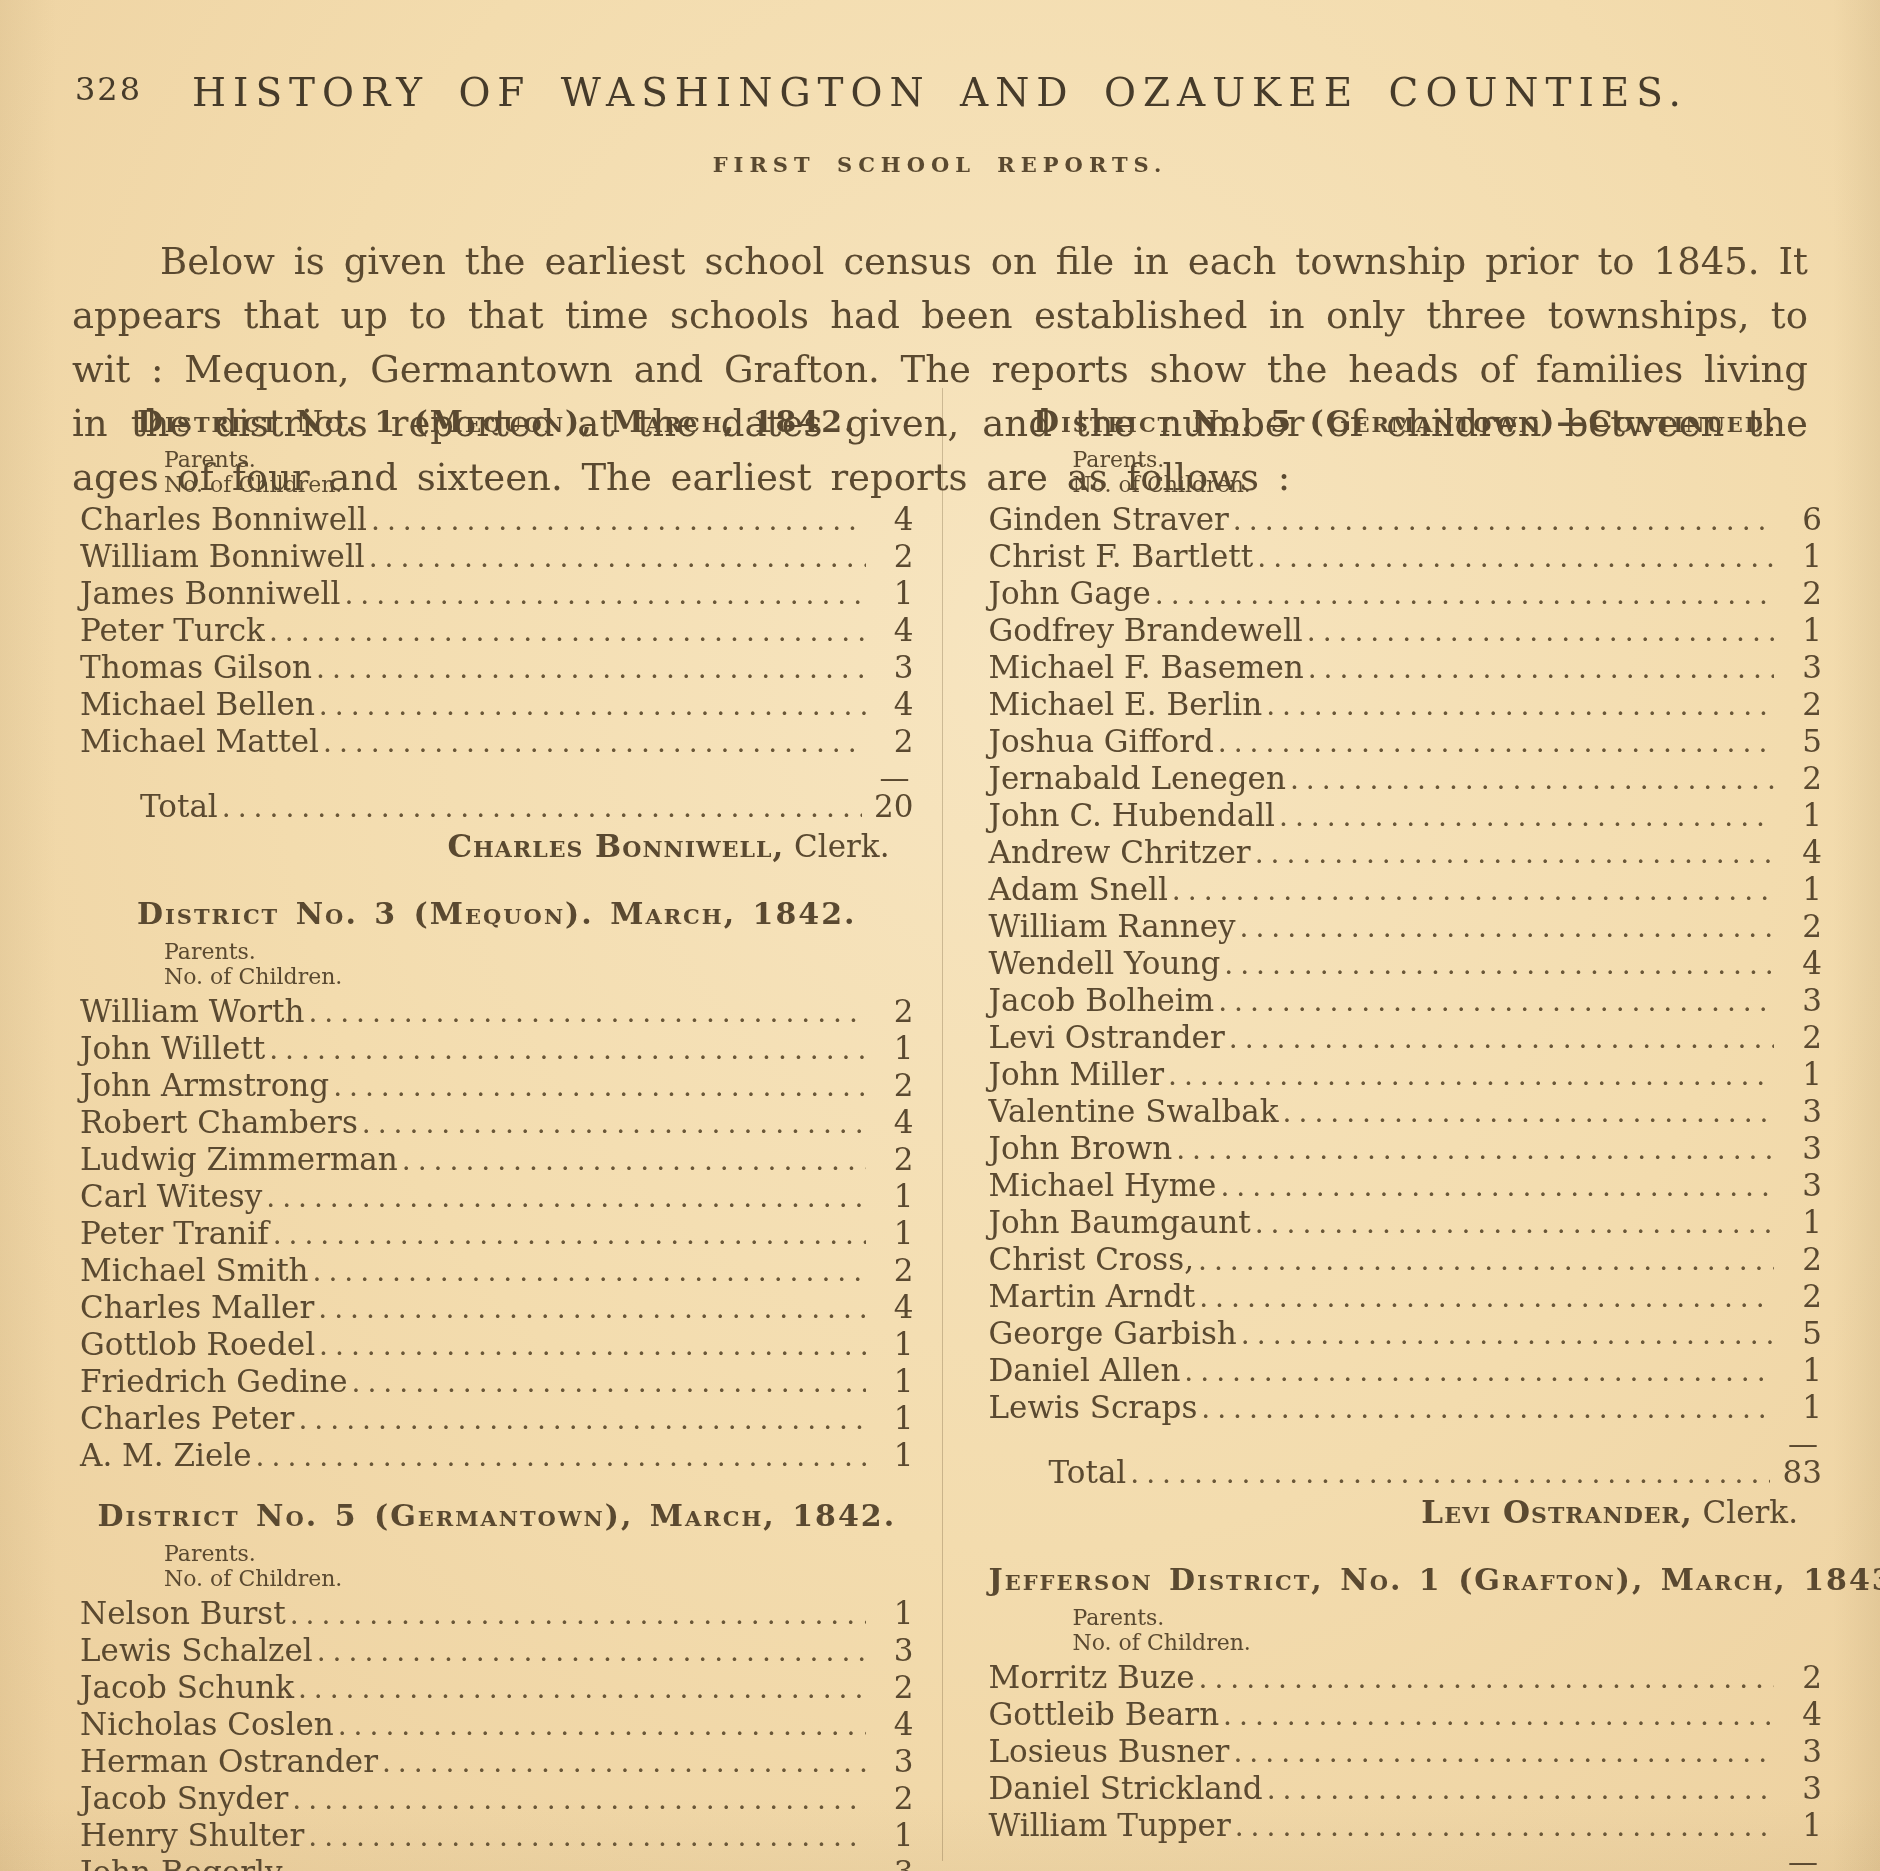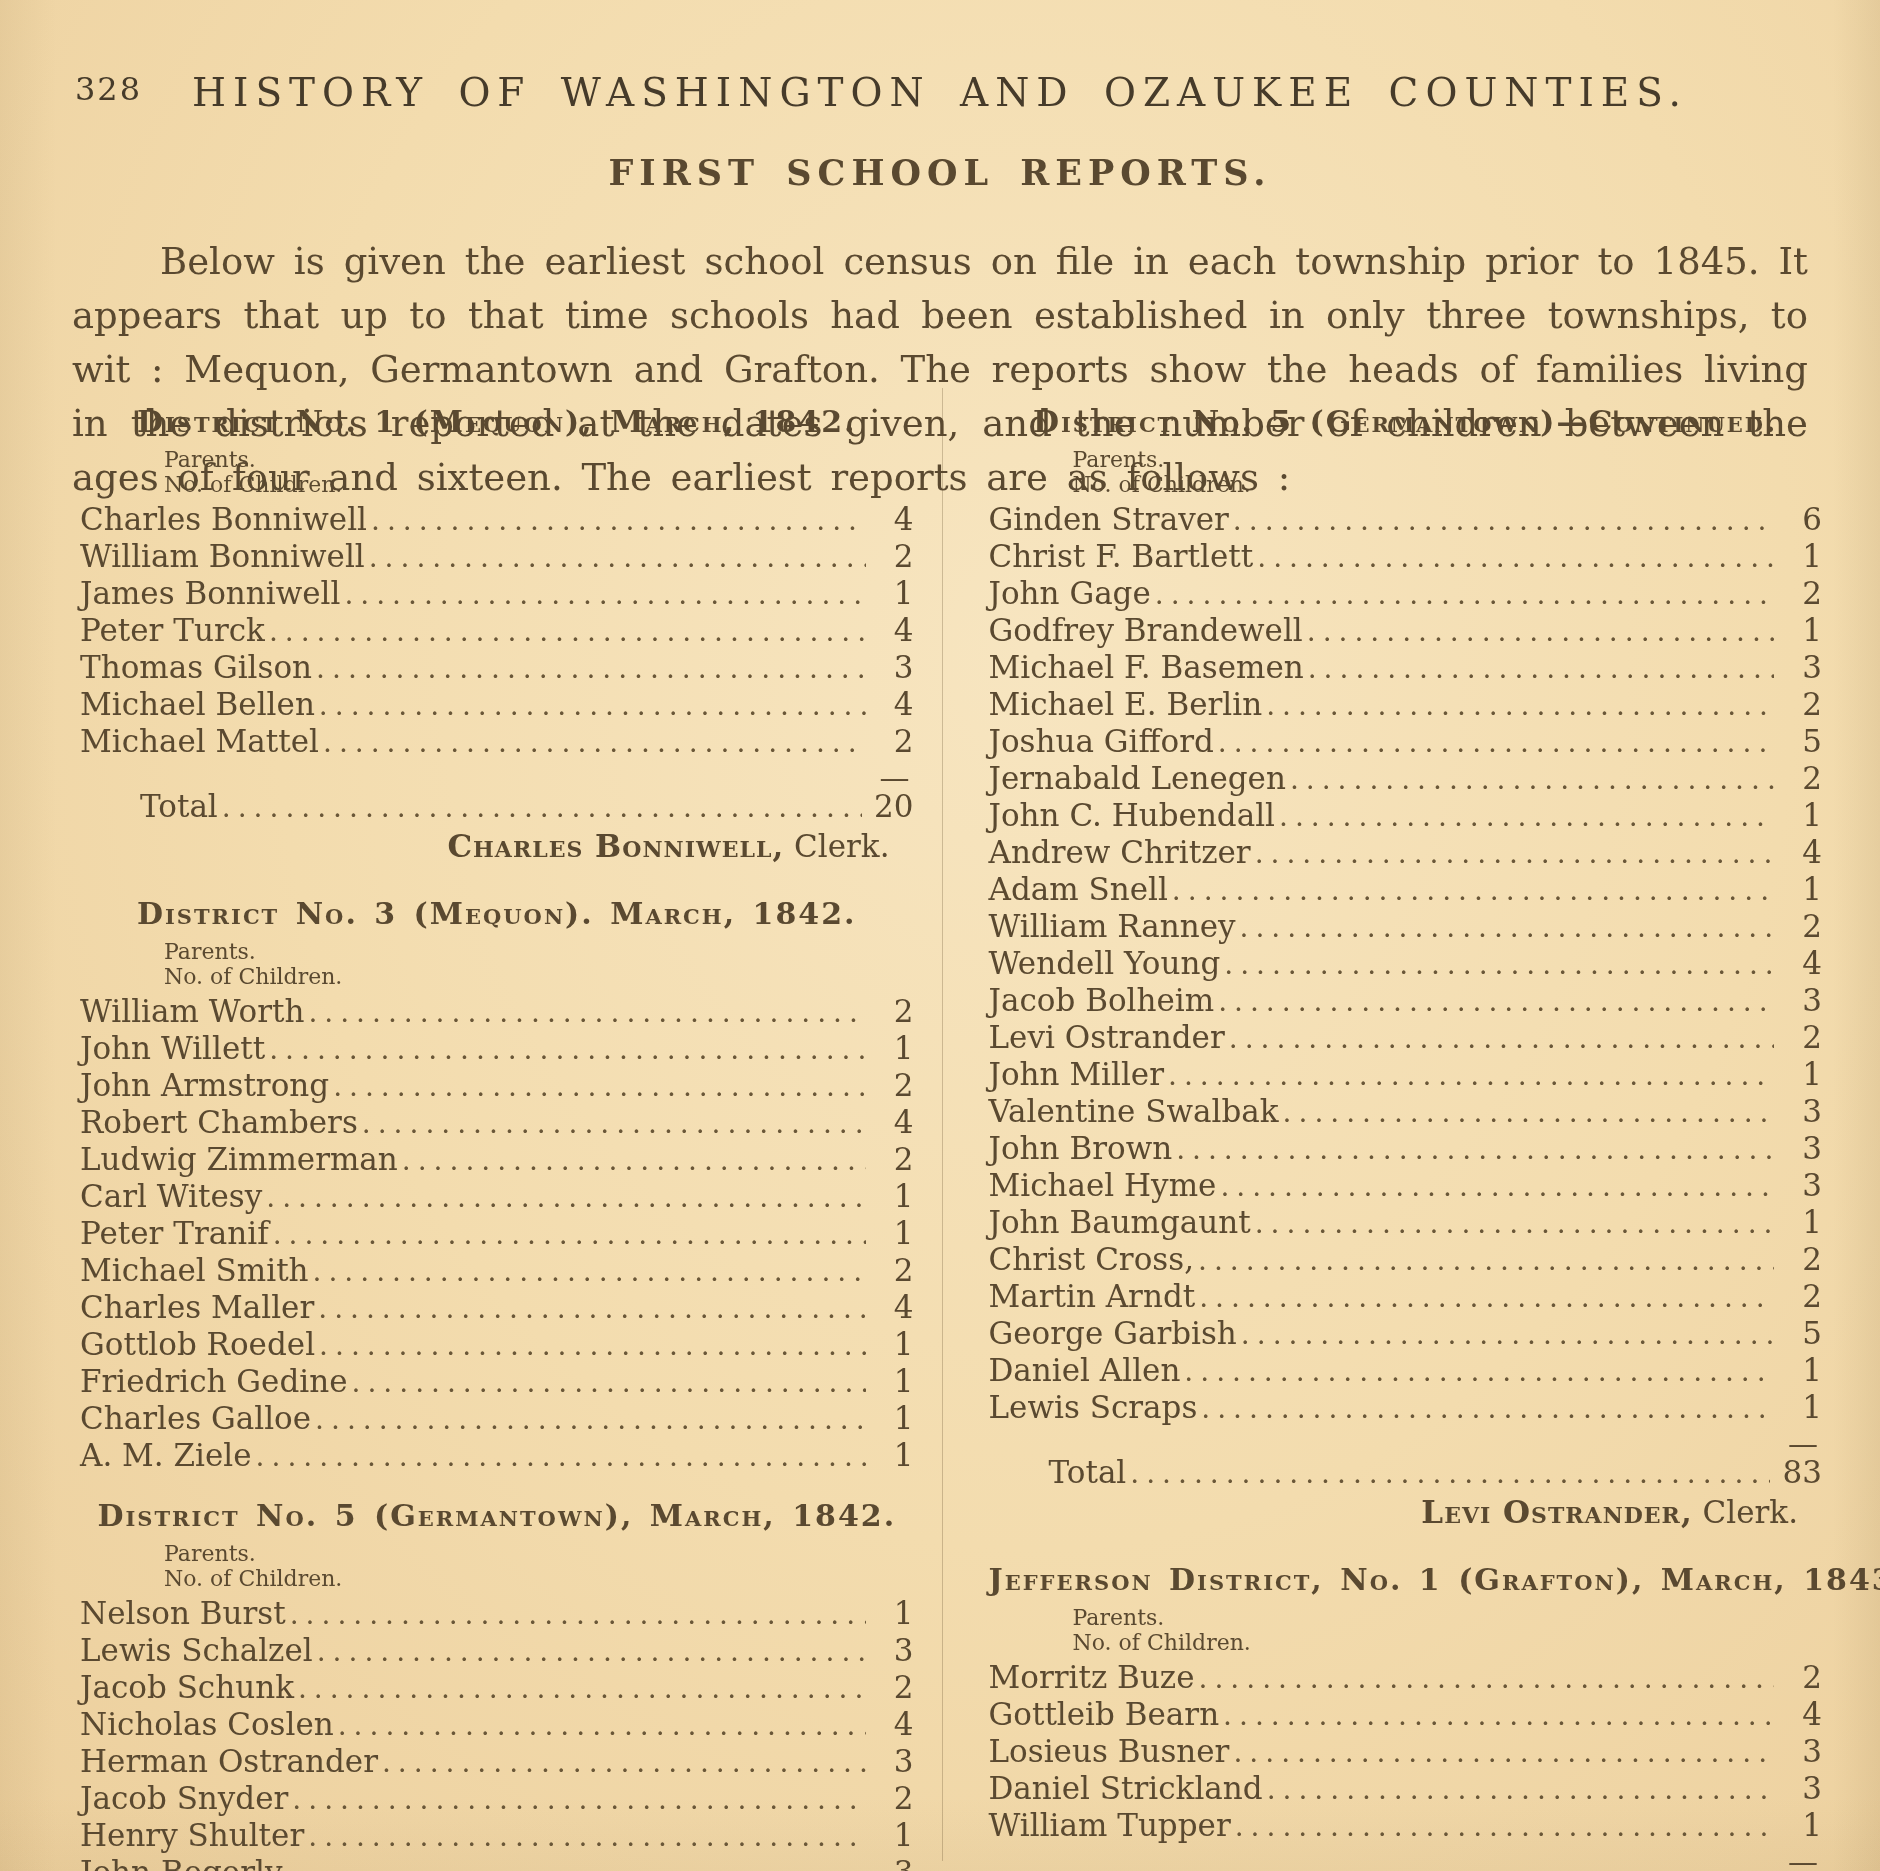--- a/index.html
+++ b/index.html
@@ -35,21 +35,21 @@
   .running-title{
     text-align:center;
     font-size:39px; font-weight:normal; letter-spacing:7px;
     color:var(--ink-dark);
     word-spacing:10px;
   }
 
   .section-title{
     position:absolute; top:152px; left:0; right:0;
     text-align:center;
-    font-size:35px; font-weight:bold; letter-spacing:6px;
+    font-size:21px; font-weight:bold; letter-spacing:6px;
     color:var(--ink);
     word-spacing:8px;
   }
 
   .intro{
     position:absolute; top:198px; left:72px; right:72px;
     font-size:37px; line-height:54px;
     text-align:justify; text-indent:88px;
     word-spacing:7px;
     color:var(--ink);
@@ -252,21 +252,21 @@
             <span class="name">Gottlob Roedel</span>
             <span class="leader"></span>
             <span class="num">1</span>
           </div>
           <div class="row">
             <span class="name">Friedrich Gedine</span>
             <span class="leader"></span>
             <span class="num">1</span>
           </div>
           <div class="row">
-            <span class="name">Charles Galloe</span>
+            <span class="name">Charles Peter</span>
             <span class="leader"></span>
             <span class="num">1</span>
           </div>
           <div class="row">
             <span class="name">A. M. Ziele</span>
             <span class="leader"></span>
             <span class="num">1</span>
           </div>
         </div>
         <div class="district">

